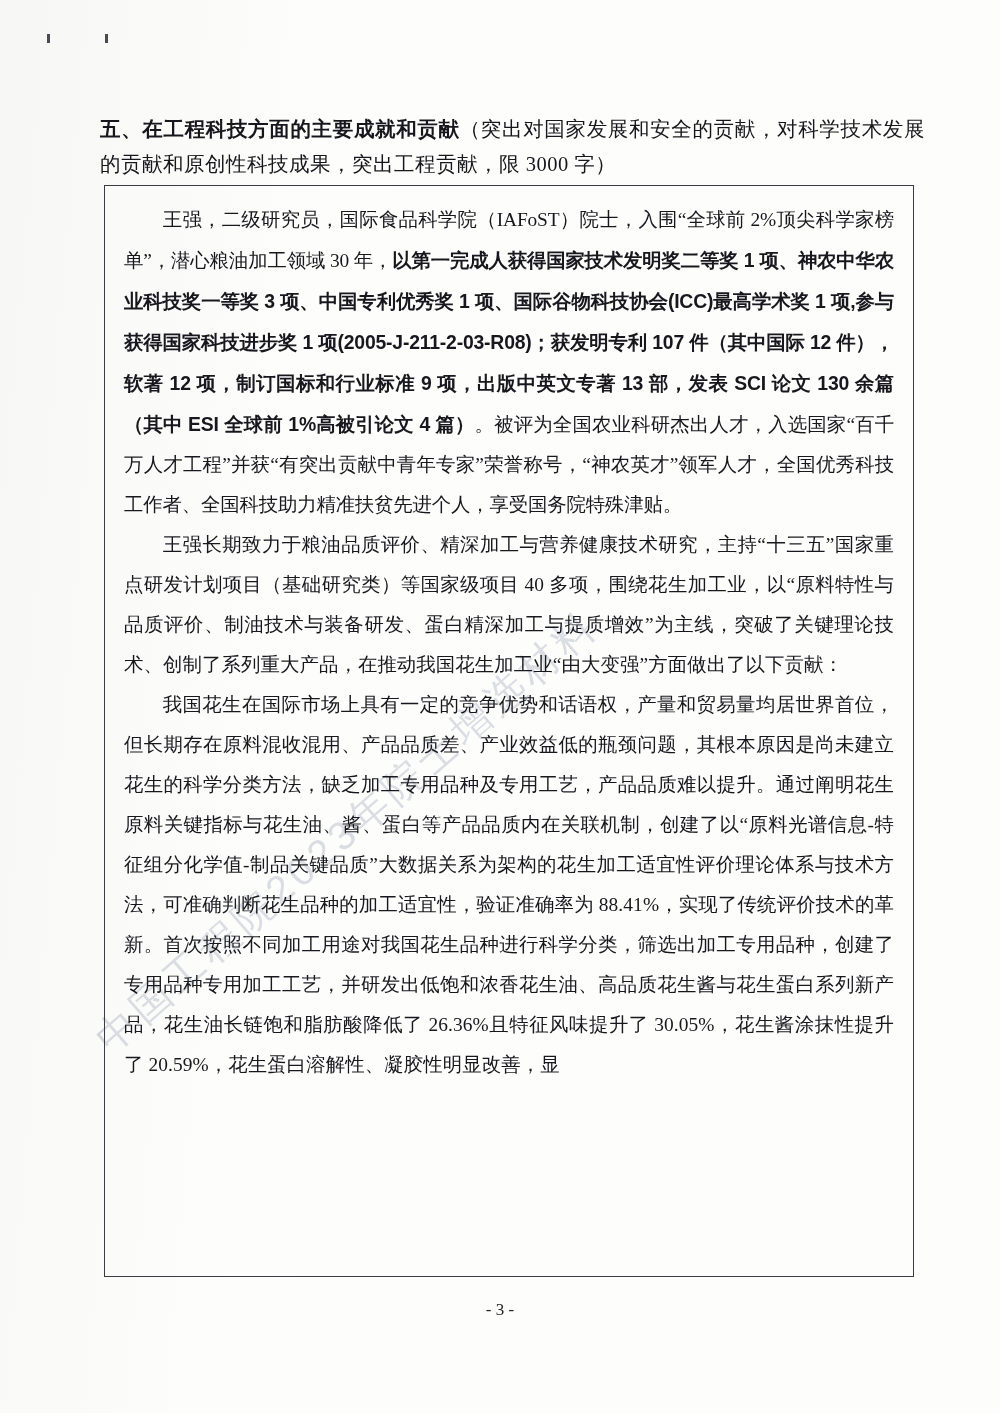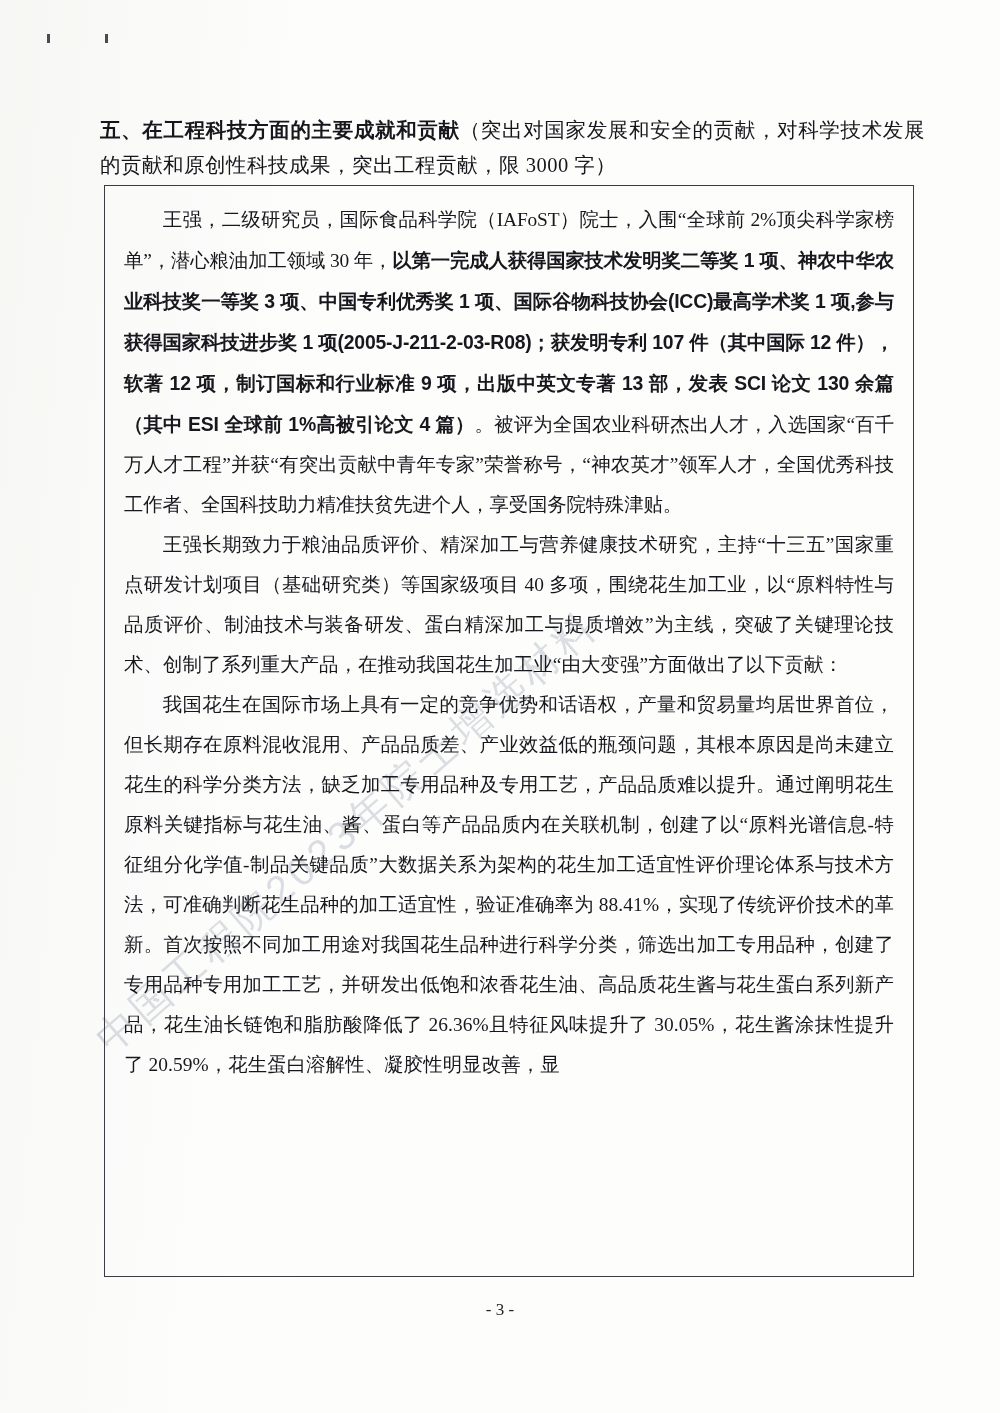--- a/index.html
+++ b/index.html
@@ -64,21 +64,21 @@
     top: 112px;
     width: 825px;
     font-size: 20.5px;
     line-height: 35px;
     color: #16161c;
     text-align: justify;
     text-justify: inter-ideograph;
   }
   .section-heading .title-bold {
     font-weight: bold;
-    font-family: Liberation Sans, sans-serif;
+    font-family: Liberation Serif, serif;
     letter-spacing: 0.5px;
     margin-top: 12px;
   }
   .section-heading .title-note {
     font-weight: normal;
     font-family: "Liberation Serif", "DejaVu Serif", serif;
     letter-spacing: 0.5px;
   }
 
   

